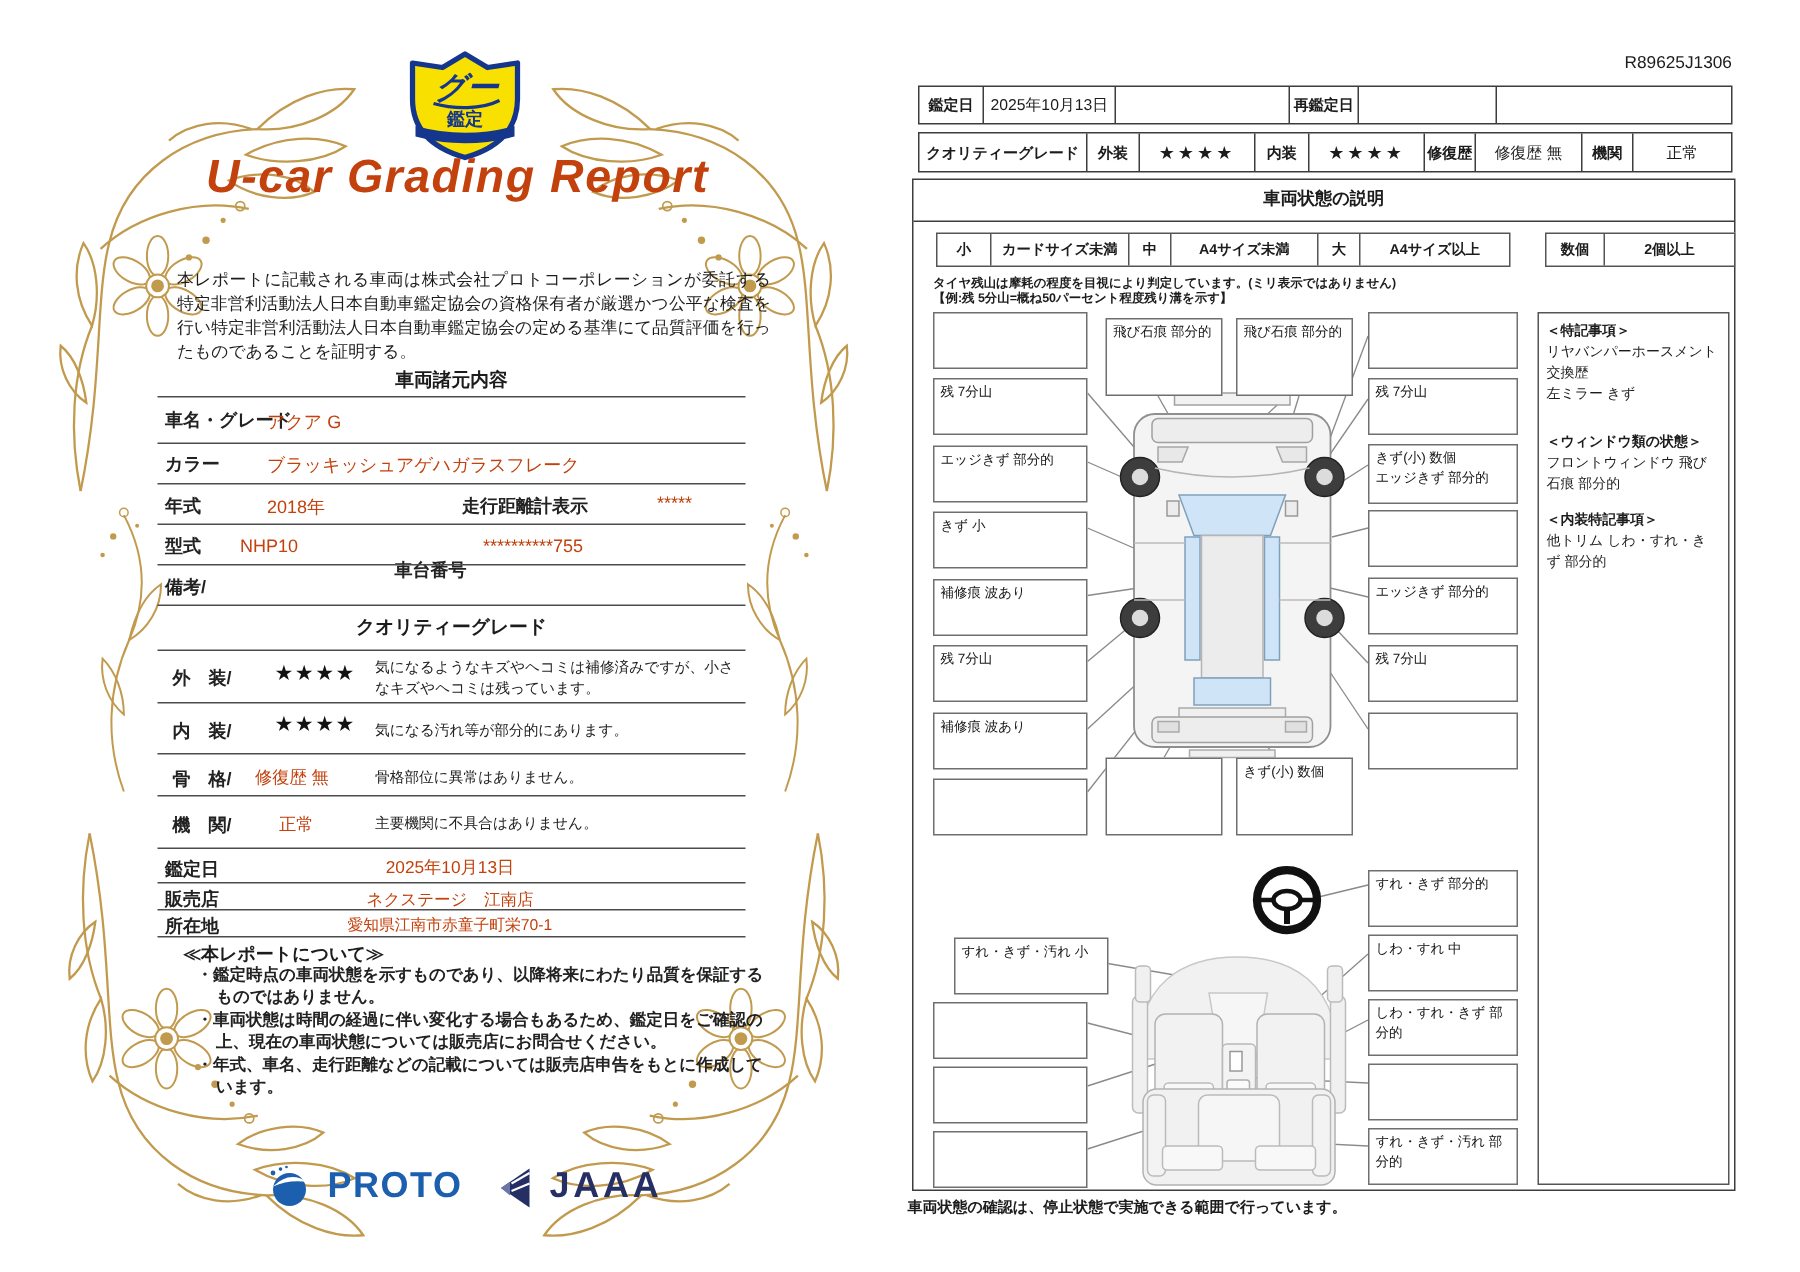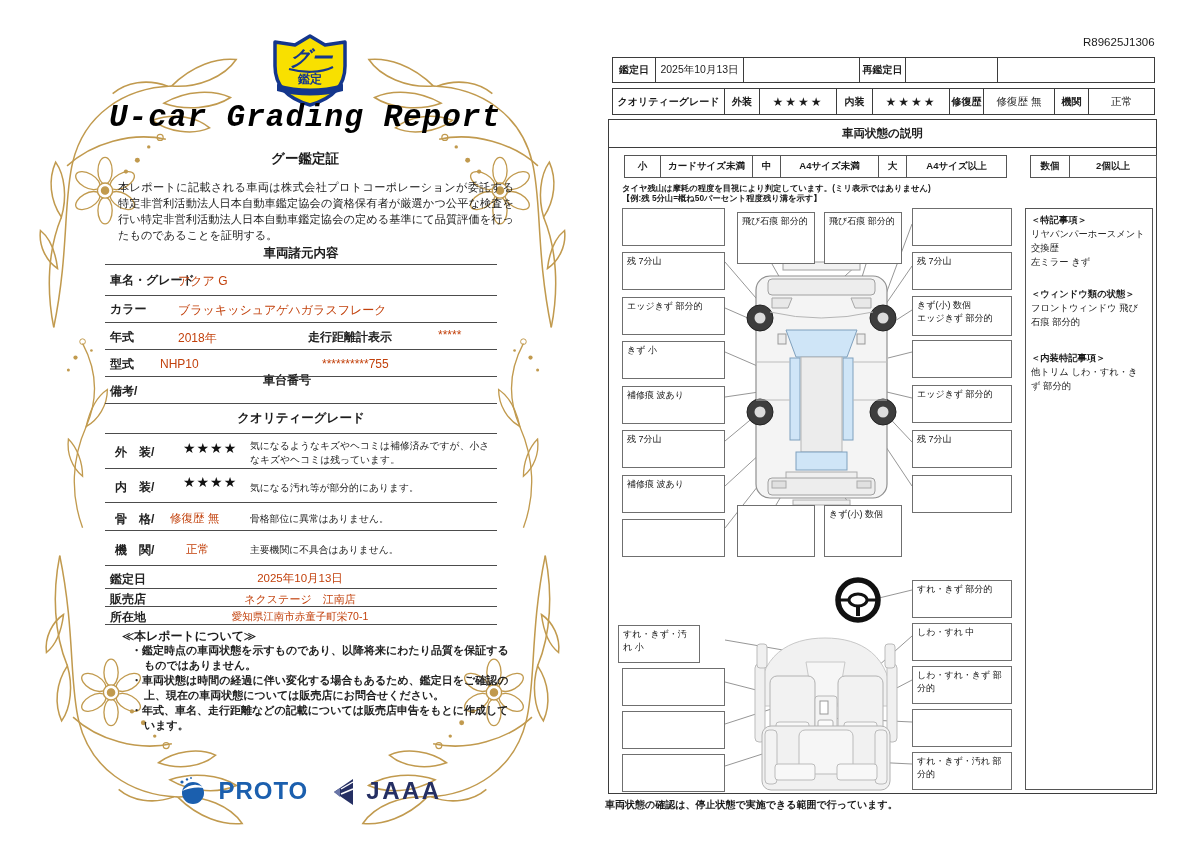--- a/index.html
+++ b/index.html
@@ -8,21 +8,21 @@
     font-family:"Liberation Sans",sans-serif;color:#1c1c1c;
   }
   .page{position:absolute;top:0;height:848px;}
   #left-page{left:0;width:600px;}
   #right-page{left:600px;width:600px;}
   .abs{position:absolute;}
   .b{font-weight:bold;}
   .ctr{text-align:center;}
   .mincho{font-family:"Liberation Serif",serif;}
   
-  .gtitle{font-family:Liberation Mono, monospace;font-style:italic;font-weight:bold;color:#000000;}
+  .gtitle{font-family:Liberation Sans, sans-serif;font-style:italic;font-weight:bold;color:#c2410c;}
   .hline{position:absolute;left:105px;width:392px;height:0;border-top:1px solid #4c4c4c;}
   .lbl{font-size:12px;font-weight:bold;color:#222;}
   .val{font-size:12px;color:#c2410c;}
   .stars{font-size:14px;letter-spacing:1px;color:#111;}
   .desc{font-size:9.8px;line-height:1.45;color:#222;}
   .note-item{font-size:11px;line-height:14.5px;padding-left:13px;text-indent:-13px;margin-bottom:1px;color:#222;font-weight:bold;}
   .note-item::before{content:"・";}
   
   .cellrow{position:absolute;display:flex;border:1.2px solid #3d3d3d;background:#fff;box-sizing:border-box;}
   .cellrow > div{border-right:1px solid #3d3d3d;display:flex;align-items:center;justify-content:center;box-sizing:border-box;}
@@ -119,21 +119,20 @@
 
   <svg class="abs" style="left:267px;top:32px" width="86" height="76" viewBox="0 0 86 76">
     <path d="M8,10 L28,13 L43,4 L58,13 L78,10 L78,34 C78,55 64,67 43,73 C22,67 8,55 8,34 Z" fill="#f8e000" stroke="#14368c" stroke-width="3.5" stroke-linejoin="round"></path>
     <text x="44" y="33" font-size="21" font-weight="bold" font-style="italic" fill="#14368c" text-anchor="middle">グー</text>
     <path d="M22,37 C36,41 54,41 66,35" stroke="#14368c" stroke-width="2.2" fill="none"></path>
     <text x="43" y="51" font-size="12" font-weight="bold" fill="#14368c" text-anchor="middle">鑑定</text>
     <path d="M10,52 Q43,61 76,52 L76,59 Q43,68 10,59 Z" fill="#14368c"></path>
   </svg>
 
   <div class="abs gtitle ctr" style="left:55px;top:100px;width:500px;font-size:31px;letter-spacing:1px">U-car Grading Report</div>
-  <div class="abs b ctr" style="left:55px;top:150px;width:500px;font-size:13.5px">グー鑑定証</div>
   <div class="abs mincho" style="left:118px;top:179px;width:396px;font-size:11.2px;line-height:1.43;text-align:justify">本レポートに記載される車両は株式会社プロトコーポレーションが委託する特定非営利活動法人日本自動車鑑定協会の資格保有者が厳選かつ公平な検査を行い特定非営利活動法人日本自動車鑑定協会の定める基準にて品質評価を行ったものであることを証明する。</div>
 
   <div class="abs b ctr" style="left:105px;top:245px;width:392px;font-size:12.5px">車両諸元内容</div>
   <div class="hline" style="top:264px"></div>
   <div class="abs lbl" style="left:110px;top:272px">車名・グレード</div>
   <div class="abs val" style="left:178px;top:273px">アクア G</div>
   <div class="hline" style="top:295px"></div>
   <div class="abs lbl" style="left:110px;top:301px">カラー</div>
   <div class="abs val" style="left:178px;top:302px">ブラッキッシュアゲハガラスフレーク</div>
   <div class="hline" style="top:322px"></div>
@@ -364,37 +363,37 @@
 
   <div class="abox" style="left:312px;top:208px;width:100px;height:38px"></div>
   <div class="abox" style="left:312px;top:252px;width:100px;height:38px">残 7分山</div>
   <div class="abox" style="left:312px;top:296px;width:100px;height:40px">きず(小) 数個
 エッジきず 部分的</div>
   <div class="abox" style="left:312px;top:340px;width:100px;height:38px"></div>
   <div class="abox" style="left:312px;top:385px;width:100px;height:38px">エッジきず 部分的</div>
   <div class="abox" style="left:312px;top:430px;width:100px;height:38px">残 7分山</div>
   <div class="abox" style="left:312px;top:475px;width:100px;height:38px"></div>
 
-  <div class="abox" style="left:18px;top:625px;width:82px;height:38px">すれ・きず・汚れ 小</div>
+  <div class="abox" style="left:36px;top:625px;width:103px;height:38px">すれ・きず・汚れ 小</div>
   <div class="abox" style="left:22px;top:668px;width:103px;height:38px"></div>
   <div class="abox" style="left:22px;top:711px;width:103px;height:38px"></div>
   <div class="abox" style="left:22px;top:754px;width:103px;height:38px"></div>
   <div class="abox" style="left:312px;top:580px;width:100px;height:38px">すれ・きず 部分的</div>
   <div class="abox" style="left:312px;top:623px;width:100px;height:38px">しわ・すれ 中</div>
   <div class="abox" style="left:312px;top:666px;width:100px;height:38px">しわ・すれ・きず 部分的</div>
   <div class="abox" style="left:312px;top:709px;width:100px;height:38px"></div>
   <div class="abox" style="left:312px;top:752px;width:100px;height:38px">すれ・きず・汚れ 部分的</div>
 
   <div class="abs" style="left:425px;top:208px;width:128px;height:582px;border:1.2px solid #555;box-sizing:border-box;padding:5px 5px">
     <div style="margin-bottom:18px">
       <div class="sn-head">＜特記事項＞</div>
       <div class="sn-body">リヤバンパーホースメント 交換歴
 左ミラー きず</div>
     </div>
-    <div style="margin-bottom:22px">
+    <div style="margin-bottom:10px">
       <div class="sn-head">＜ウィンドウ類の状態＞</div>
       <div class="sn-body">フロントウィンドウ 飛び石痕 部分的</div>
     </div>
     <div>
       <div class="sn-head">＜内装特記事項＞</div>
       <div class="sn-body">他トリム しわ・すれ・きず 部分的</div>
     </div>
   </div>
 
   <div class="abs" style="left:5px;top:798px;font-size:10px;font-weight:600">車両状態の確認は、停止状態で実施できる範囲で行っています。</div>

